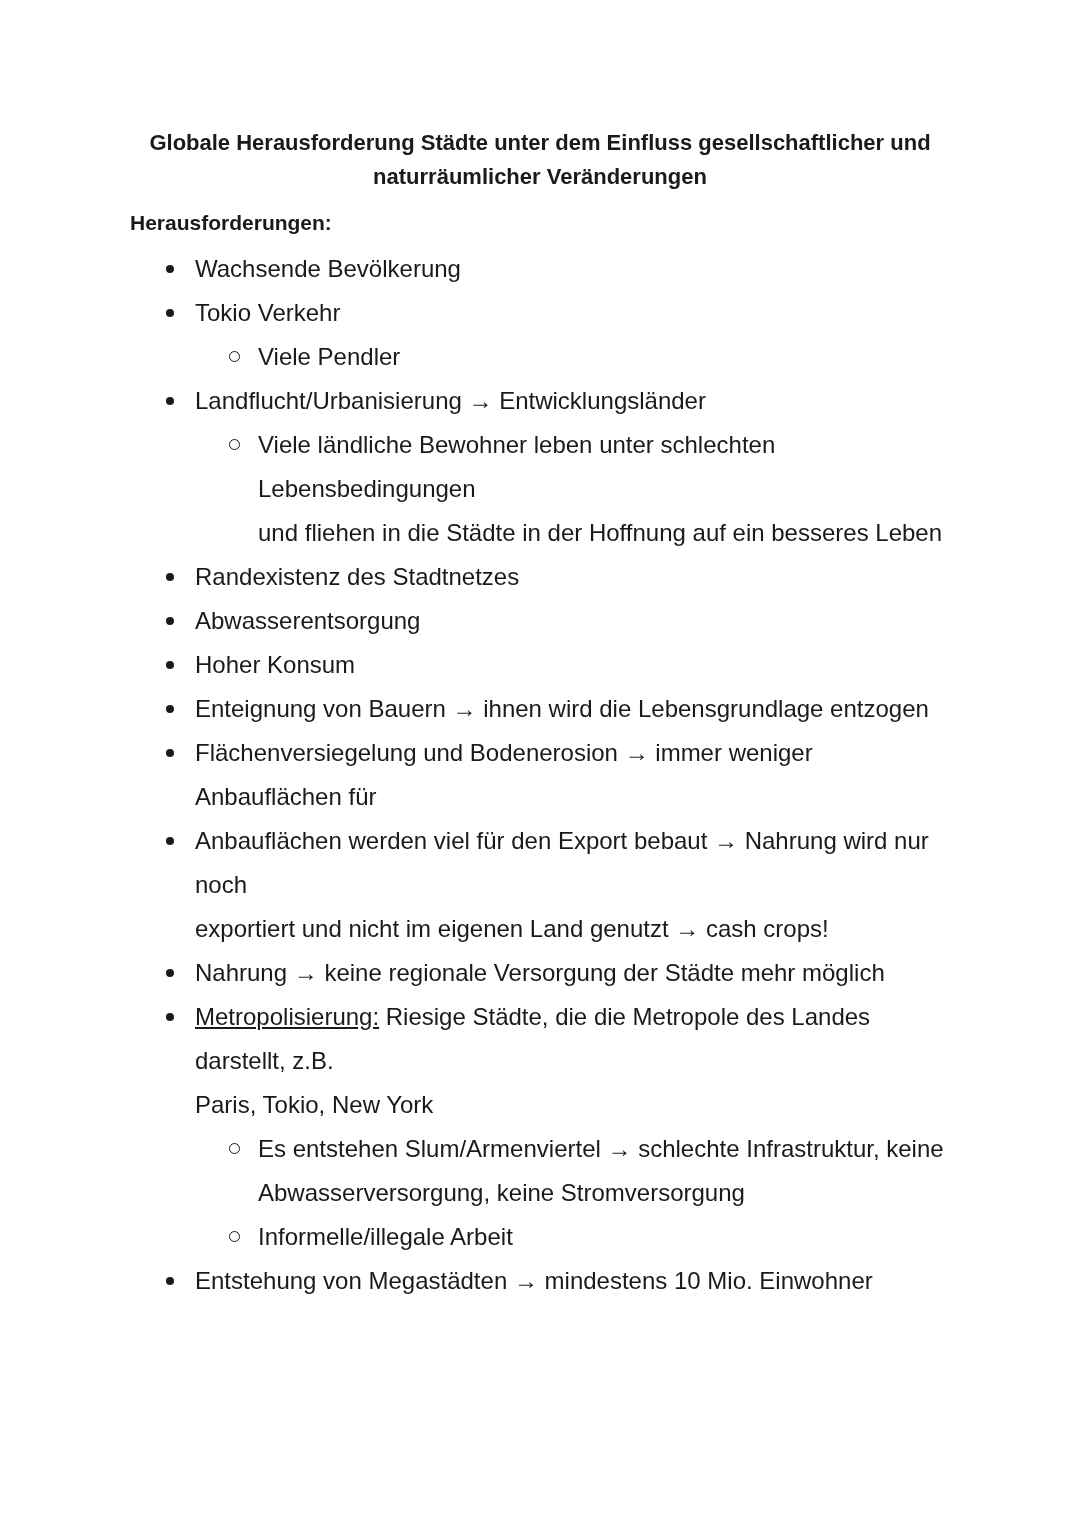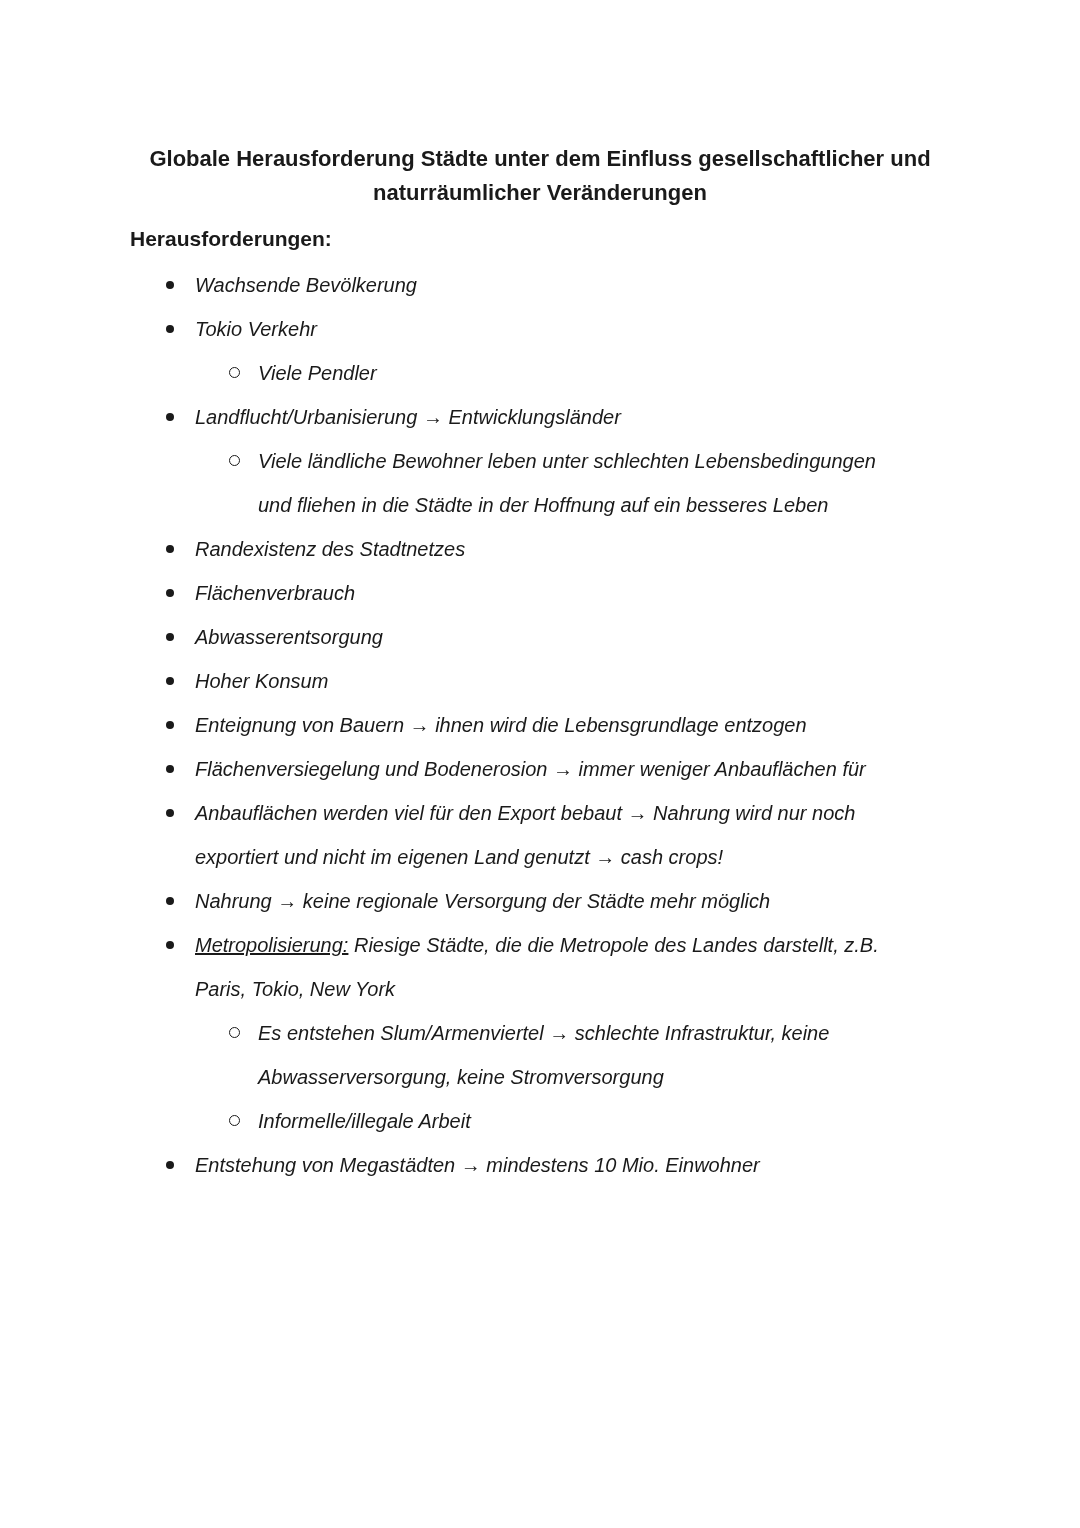--- a/index.html
+++ b/index.html
@@ -9,39 +9,38 @@
     height: 1528px;
     margin: 0 auto;
     background: #ffffff;
     box-sizing: border-box;
     padding: 126px 130px 0 130px;
     font-family: "Liberation Sans", sans-serif;
     color: #1a1a1a;
     overflow: hidden;
   }
   .title {
-    margin: 16px;
+    margin: 0;
     text-align: center;
     font-size: 22px;
     font-weight: bold;
     line-height: 34px;
     white-space: pre-line;
   }
   .heading {
     margin-top: 16px;
     font-size: 21px;
     font-weight: bold;
     line-height: 26px;
   }
   .list { margin-top: 11px; }
   .item {
     display: flex;
-    font-size: 20px;
+    font-size: 24px;
     line-height: 44px;
-    font-style: italic;
   }
   .item .marker { position: relative; flex: 0 0 auto; }
   .level1 { padding-left: 35px; }
   .level1 .marker { width: 30px; }
   .level2 { padding-left: 99px; }
   .level2 .marker { width: 29px; }
   .m1::before {
     content: "";
     position: absolute;
     left: 1px; top: 18px;
@@ -92,24 +91,20 @@
         <span class="marker m2"></span>
         <span class="txt"><span>Viele ländliche Bewohner leben unter schlechten Lebensbedingungen
 und fliehen in die Städte in der Hoffnung auf ein besseres Leben</span></span>
       </div>
       <div class="item level1">
         <span class="marker m1"></span>
         <span class="txt"><span>Randexistenz des Stadtnetzes</span></span>
       </div>
       <div class="item level1">
         <span class="marker m1"></span>
-        <span class="txt"><span>Flächenverbrauch</span></span>
-      </div>
-      <div class="item level1">
-        <span class="marker m1"></span>
         <span class="txt"><span>Abwasserentsorgung</span></span>
       </div>
       <div class="item level1">
         <span class="marker m1"></span>
         <span class="txt"><span>Hoher Konsum</span></span>
       </div>
       <div class="item level1">
         <span class="marker m1"></span>
         <span class="txt"><span>Enteignung von Bauern → ihnen wird die Lebensgrundlage entzogen</span></span>
       </div>

